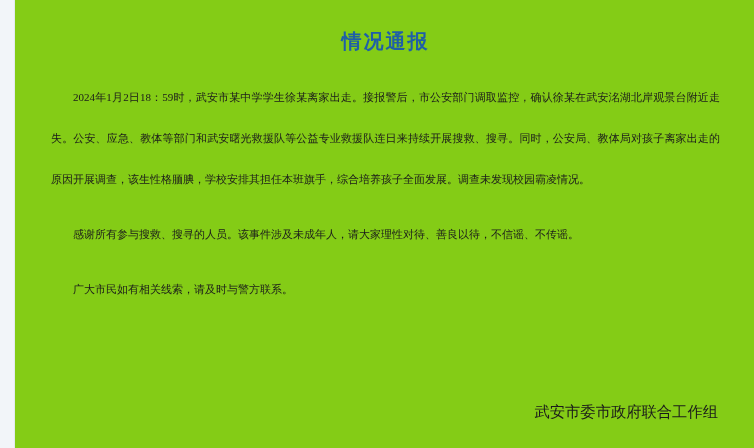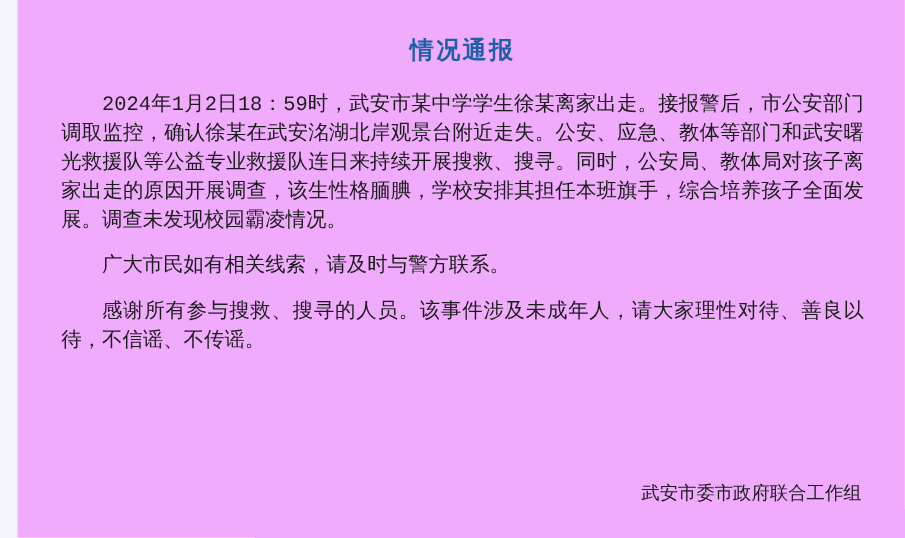--- a/index.html
+++ b/index.html
@@ -28,42 +28,42 @@
     height: 448px;
     background: #f2f5f9;
     border-right: 1px solid #e3e9f0;
   }
   .sheet {
     position: absolute;
     left: 15px;
     top: 0;
     right: 0;
     bottom: 0;
-    background: #f0abfc;
+    background: #84cc16;
     padding: 22px 34px 10px 36px;
     box-sizing: border-box;
   }
   .doc-title {
     text-align: center;
     color: #1f5fa8;
     font-weight: bold;
     font-size: 20px;
     letter-spacing: 2px;
     margin: 6px 0 22px 0;
     font-family: "Liberation Serif", serif;
   }
   .body-text p {
     margin: 0 0 14px 0;
-    font-size: 17px;
-    line-height: 24px;
+    font-size: 11px;
+    line-height: 41px;
     color: #1b1b1b;
     text-align: justify;
     text-justify: inter-ideograph;
     text-indent: 2em;
-    font-family: Liberation Mono, monospace;
+    font-family: Liberation Serif, serif;
   }
   .body-text p:last-child {
     margin-bottom: 0;
   }
   .signature {
     position: absolute;
     right: 36px;
     bottom: 22px;
     text-align: right;
   }
@@ -81,22 +81,22 @@
 <div class="page">
 
   <div class="left-rule"></div>
 
   <div class="sheet">
 
     <div class="doc-title">情况通报</div>
 
     <div class="body-text">
       <p>2024年1月2日18：59时，武安市某中学学生徐某离家出走。接报警后，市公安部门调取监控，确认徐某在武安洺湖北岸观景台附近走失。公安、应急、教体等部门和武安曙光救援队等公益专业救援队连日来持续开展搜救、搜寻。同时，公安局、教体局对孩子离家出走的原因开展调查，该生性格腼腆，学校安排其担任本班旗手，综合培养孩子全面发展。调查未发现校园霸凌情况。</p>
+      <p>感谢所有参与搜救、搜寻的人员。该事件涉及未成年人，请大家理性对待、善良以待，不信谣、不传谣。</p>
       <p>广大市民如有相关线索，请及时与警方联系。</p>
-      <p>感谢所有参与搜救、搜寻的人员。该事件涉及未成年人，请大家理性对待、善良以待，不信谣、不传谣。</p>
     </div>
 
     <div class="signature">
       <div>武安市委市政府联合工作组</div>
     </div>
 
   </div>
 </div>
 
 </body></html>

